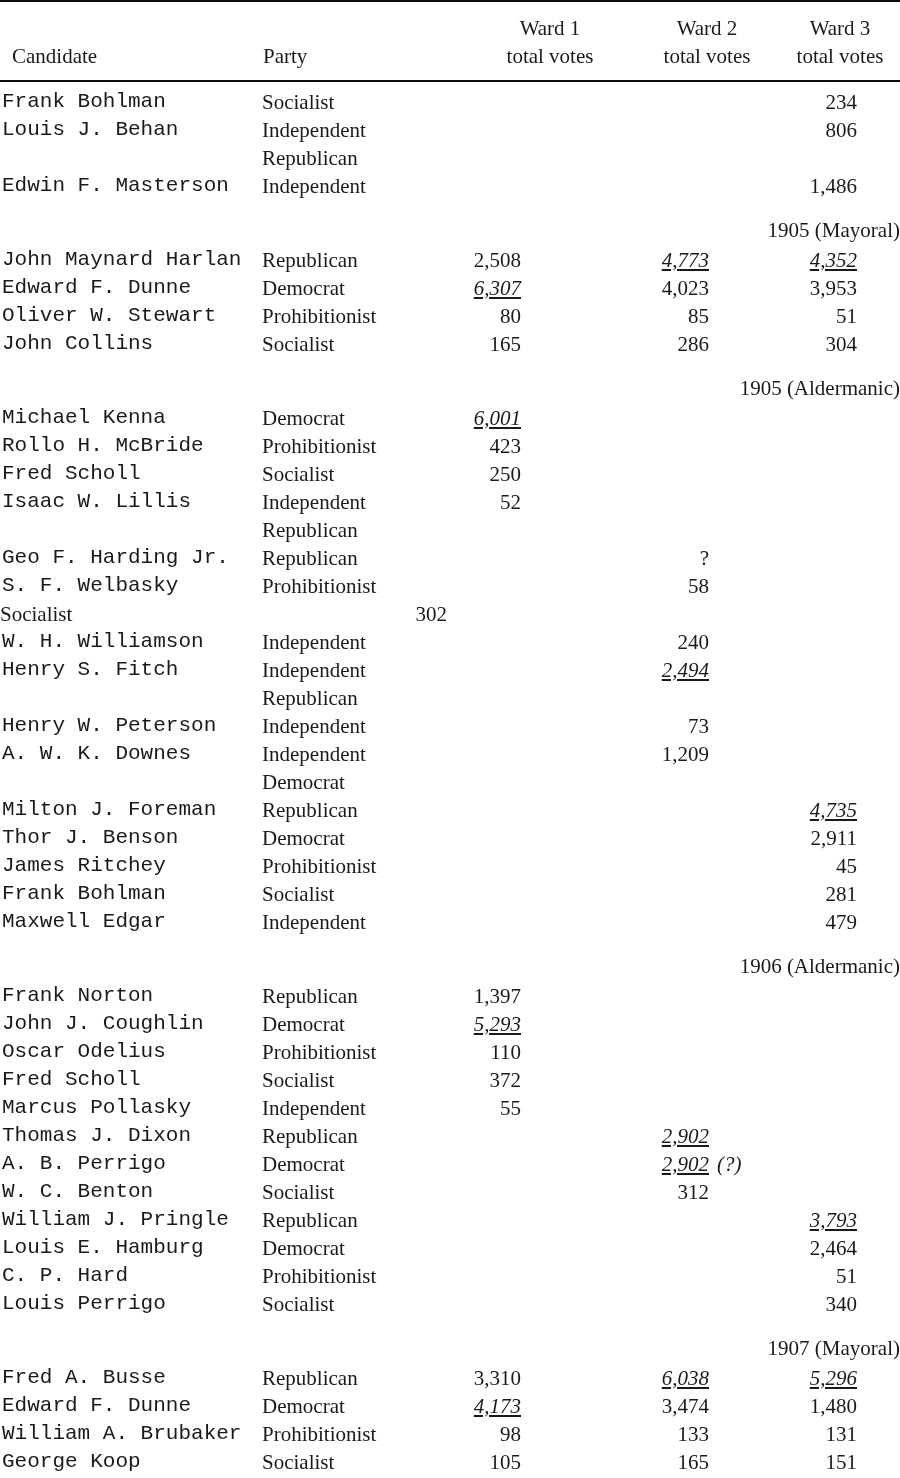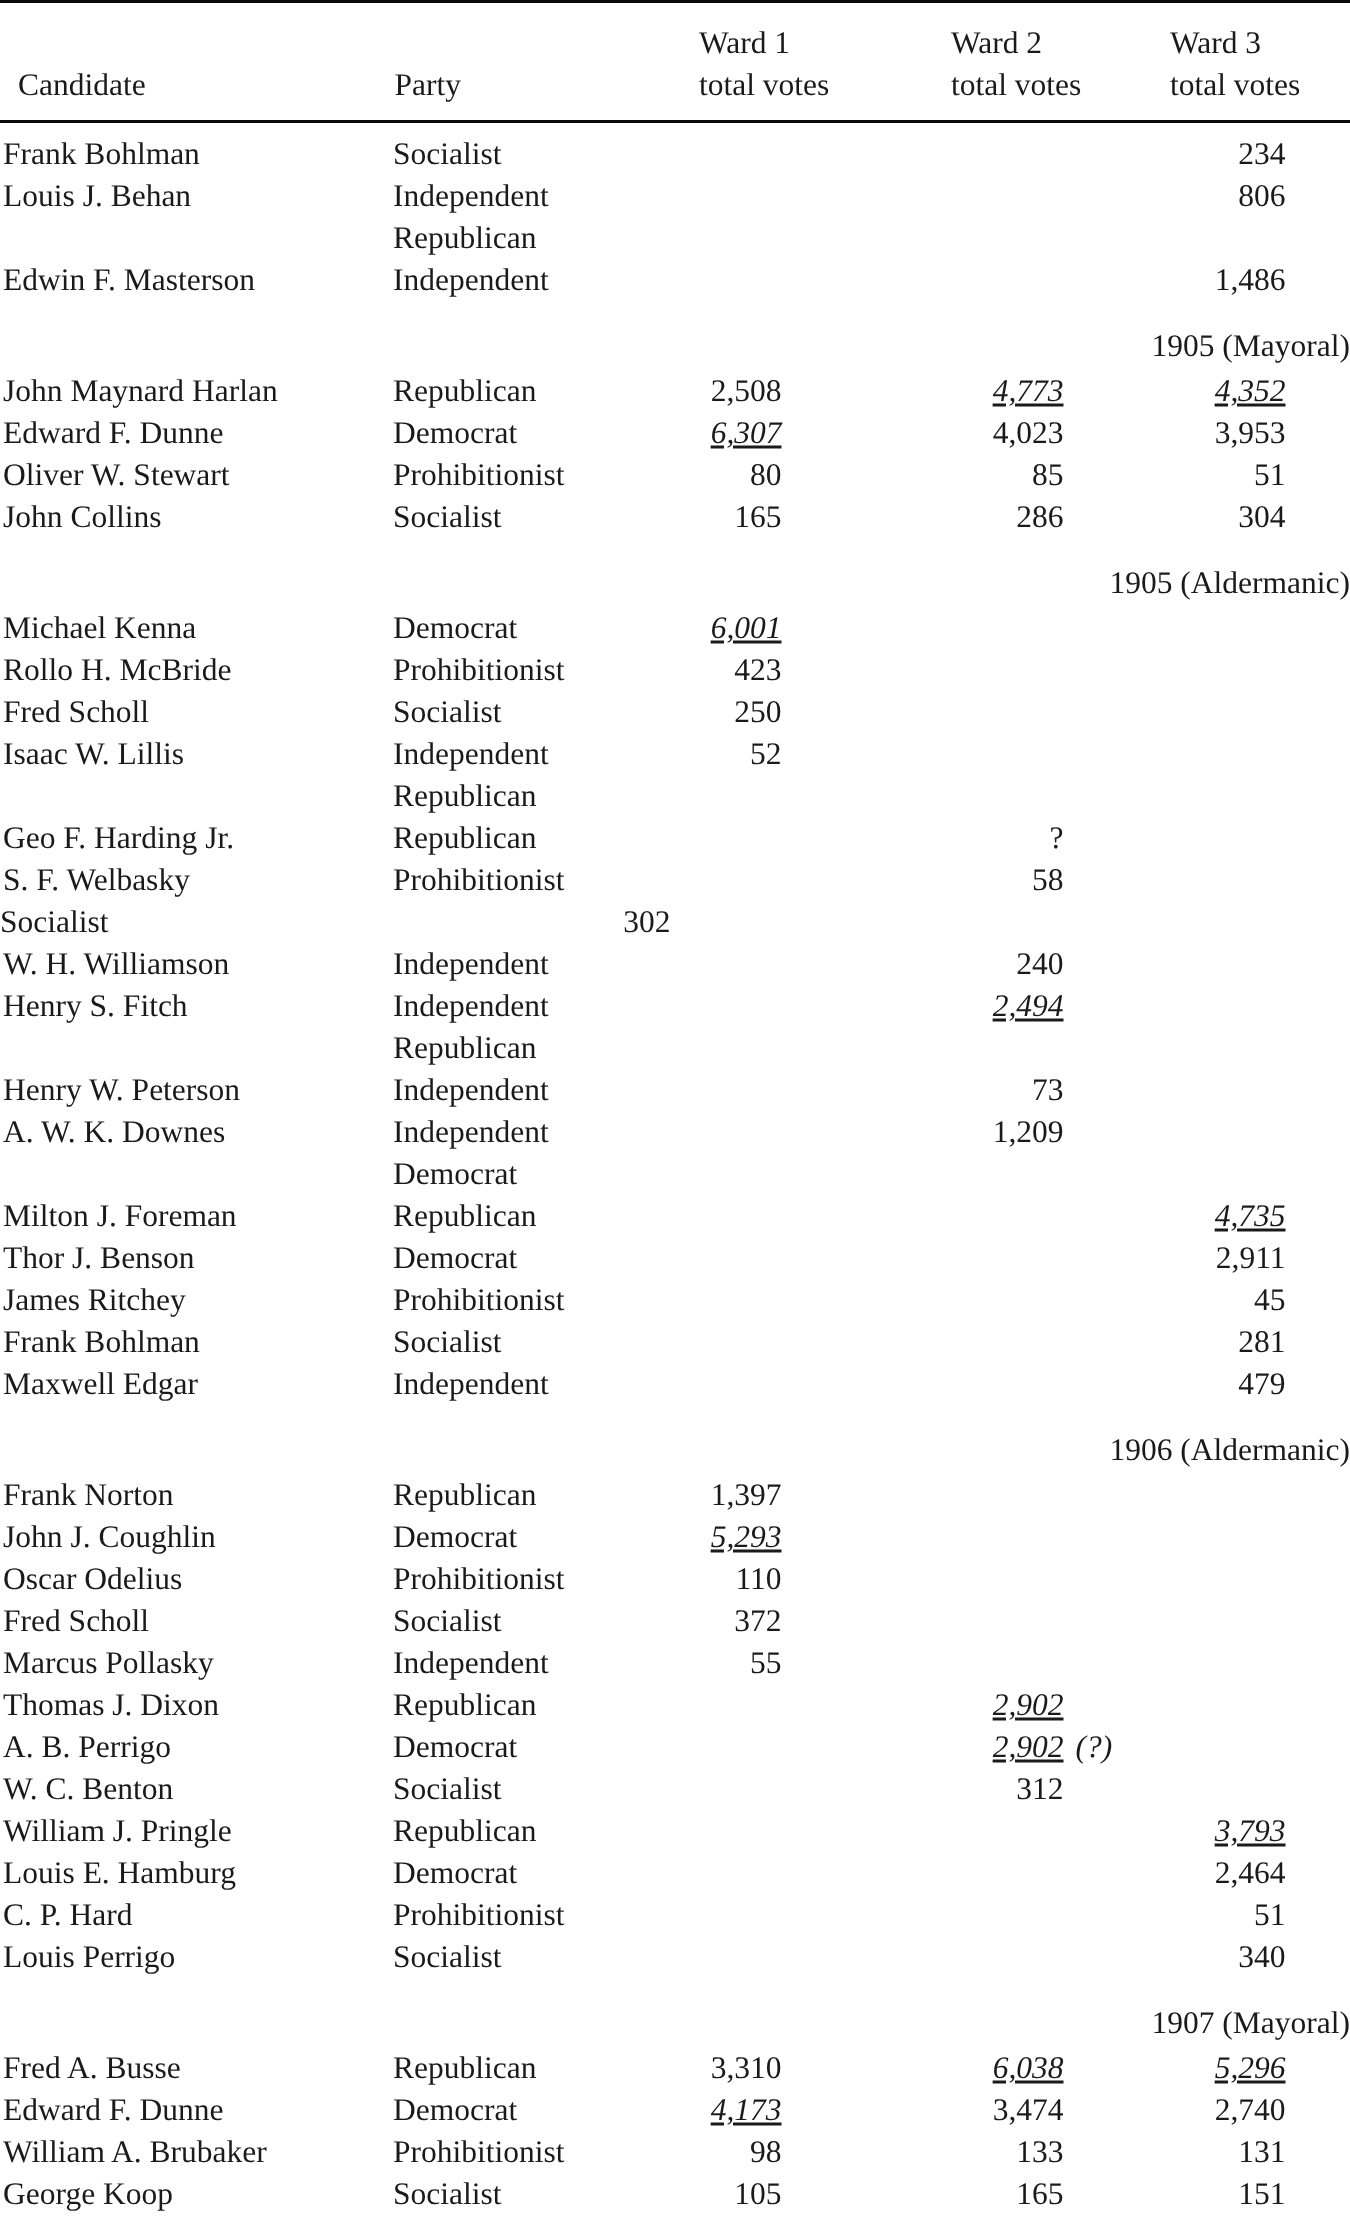--- a/index.html
+++ b/index.html
@@ -17,30 +17,30 @@
   .thead {
     display: flex;
     align-items: flex-end;
     padding: 12px 0 10px 0;
     border-bottom: 2px solid #0a0a0a;
     font-size: 21px;
     line-height: 28px;
   }
   .h-candidate { width: 263px; padding-left: 12px; }
   .h-party     { width: 203px; }
-  .h-ward      { text-align: left; }
+  .h-ward      { text-align: center; }
   .h-w1 { width: 168px; }
   .h-w2 { width: 146px; }
   .h-w3 { width: 120px; }
 
   
   .tbody { padding-top: 6px; font-size: 21px; }
   .row { display: flex; line-height: 28px; }
   .cell { white-space: nowrap; }
-  .cell-candidate { width: 262px; padding-left: 2px; }
+  .cell-candidate { width: 262px; padding-left: 2px; font-family: Liberation Mono, monospace; }
   .cell-party     { width: 168px; }
   .cell-num       { text-align: right; position: relative; }
   .cell-w1 { width: 91px; }
   .cell-w2 { width: 188px; }
   .cell-w3 { width: 148px; }
   .it { font-style: italic; text-decoration: underline; }
   .overhang {
     position: absolute;
     left: 100%;
     top: 0;
@@ -361,21 +361,21 @@
           <div class="cell cell-party">Republican</div>
           <div class="cell cell-num cell-w1">3,310</div>
           <div class="cell cell-num cell-w2 it">6,038</div>
           <div class="cell cell-num cell-w3 it">5,296</div>
         </div>
         <div class="row">
           <div class="cell cell-candidate">Edward F. Dunne</div>
           <div class="cell cell-party">Democrat</div>
           <div class="cell cell-num cell-w1 it">4,173</div>
           <div class="cell cell-num cell-w2">3,474</div>
-          <div class="cell cell-num cell-w3">2,740</div>
+          <div class="cell cell-num cell-w3">1,480</div>
         </div>
         <div class="row">
           <div class="cell cell-candidate">William A. Brubaker</div>
           <div class="cell cell-party">Prohibitionist</div>
           <div class="cell cell-num cell-w1">98</div>
           <div class="cell cell-num cell-w2">133</div>
           <div class="cell cell-num cell-w3">131</div>
         </div>
         <div class="row">
           <div class="cell cell-candidate">George Koop</div>

